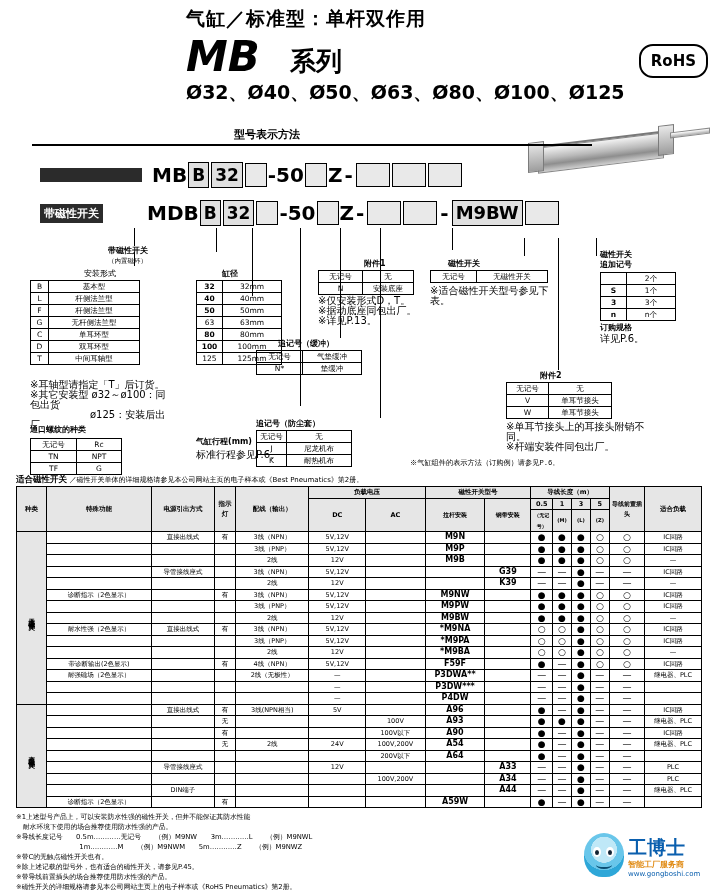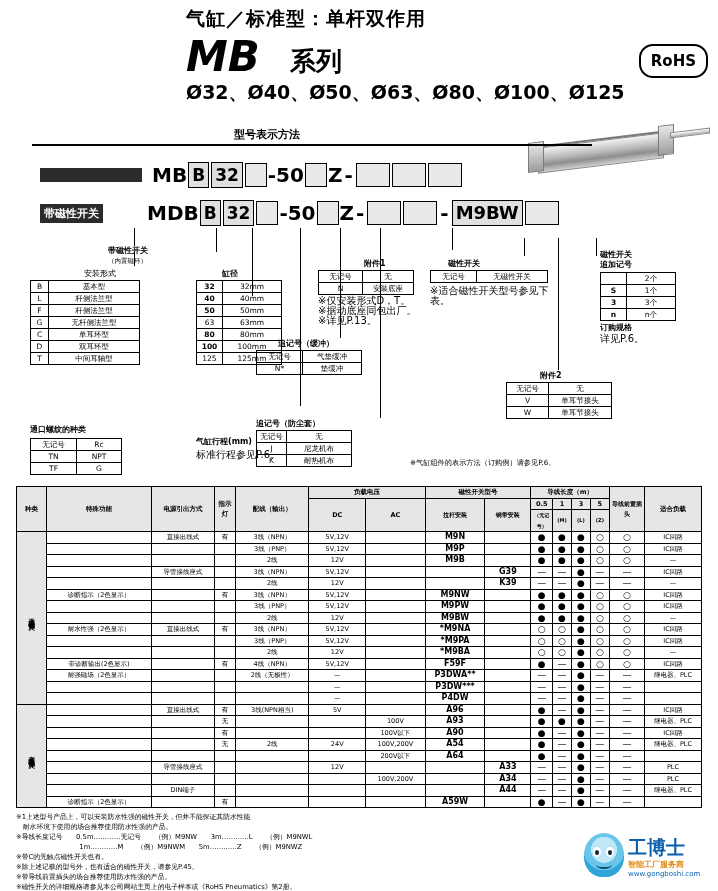--- a/index.html
+++ b/index.html
@@ -244,20 +244,25 @@
       <tr>
           <td>D</td>
           <td>双耳环型</td>
         </tr>
       <tr>
           <td>T</td>
           <td>中间耳轴型</td>
         </tr>
     </tbody>
   </table>
+  <div class="abs note" style="left:30px; top:380px; width:140px;">
+    <div>※耳轴型请指定「T」后订货。</div>
+    <div>※其它安装型 ø32～ø100：同包出货</div>
+    <div>　　　　　　ø125：安装后出厂。</div>
+  </div>
 
   <div class="abs ttl" style="left:222px; top:268px;">缸径</div>
   <table class="tbl abs" style="left:196px; top:280px; width:86px;">
     <tbody>
       <tr>
           <td style="width:26px; font-weight:bold">32</td>
           <td>32mm</td>
         </tr>
       <tr>
           <td style="font-weight:bold">40</td>
@@ -404,23 +409,31 @@
       <tr>
           <td>V</td>
           <td>单耳节接头</td>
         </tr>
       <tr>
           <td>W</td>
           <td>单耳节接头</td>
         </tr>
     </tbody>
   </table>
-
-  <div class="abs note" style="left:410px; top:458px; font-size:7.2px;">※气缸组件的表示方法（订购例）请参见P.6。</div>
-
+  <div class="abs note" style="left:506px; top:422px; width:140px;">
+    <div>※单耳节接头上的耳接头附销不同。</div>
+    <div>※杆端安装件同包出厂。</div>
+  </div>
+
+  <div class="abs note" style="left:410px; top:458px; font-size:7.2px;font-family:Liberation Mono, monospace;">※气缸组件的表示方法（订购例）请参见P.6。</div>
+
+  <div class="abs" style="left:16px; top:474px; width:690px;">
+    <span class="sec-title">适合磁性开关</span>
+    <span style="font-size:7px;">／磁性开关单体的详细规格请参见本公司网站主页的电子样本或《Best Pneumatics》第2册。</span>
+  </div>
 
   <div class="abs" style="left:16px; top:486px;">
   <table class="bigtbl">
     <thead>
       <tr>
         <th class="hd" rowspan="3" style="width:22px">种类</th>
         <th class="hd" rowspan="3" style="width:78px">特殊功能</th>
         <th class="hd" rowspan="3" style="width:46px">电源引出方式</th>
         <th class="hd" rowspan="3" style="width:16px">指示灯</th>
         <th class="hd" rowspan="3" style="width:54px">配线（输出）</th>

